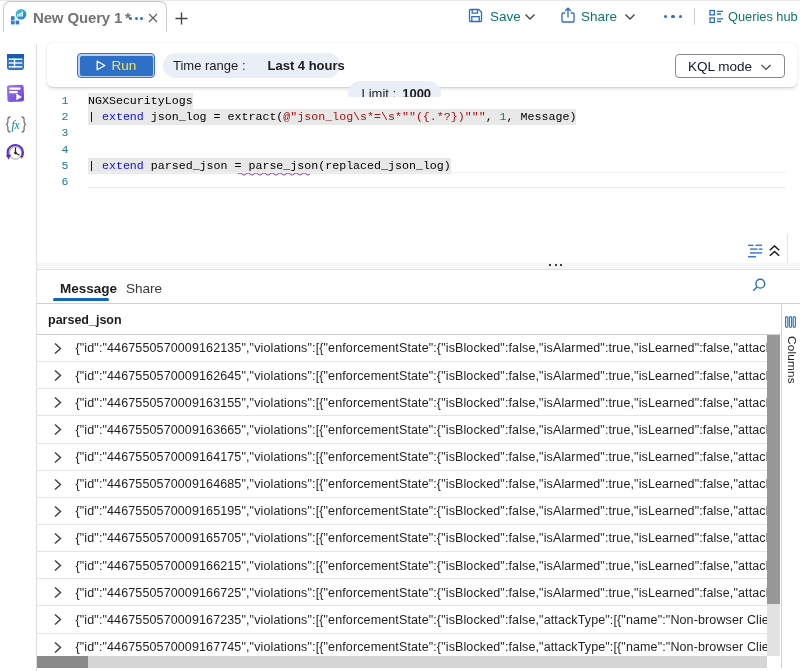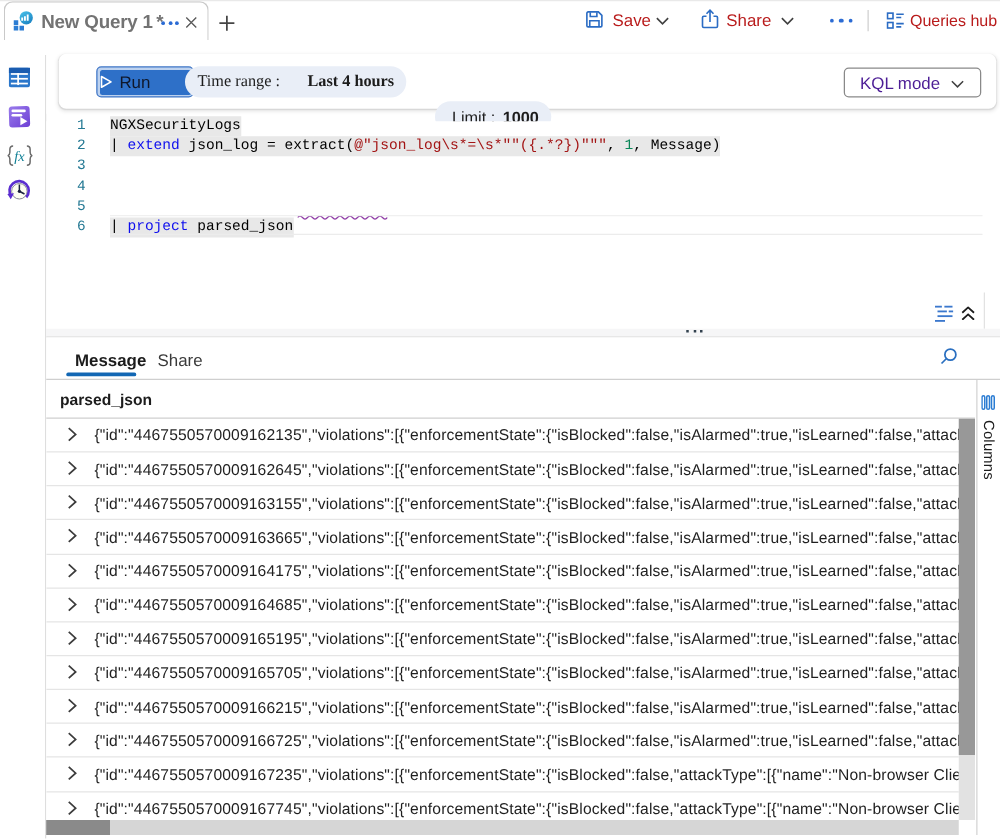--- a/index.html
+++ b/index.html
@@ -5,35 +5,35 @@
 * { margin:0; padding:0; box-sizing:border-box; }
 html,body { width:800px; height:671px; background:#fff; font-family:"Liberation Sans", sans-serif; overflow:hidden; }
 #app { position:relative; width:800px; height:671px; background:#fff; overflow:hidden; }
 .abs { position:absolute; }
 
 
 #topline { left:0; top:0; width:800px; height:1px; background:#e9e9e9; }
 #tab { left:3px; top:1px; width:163.5px; height:31px; border:1px solid #c9c9c9; border-bottom:none; border-radius:7px 7px 0 0; background:#fff; }
 #tabtitle { left:33px; top:9px; font-size:15px; font-weight:bold; color:#737373; letter-spacing:-0.15px; }
 .bdot { width:3px; height:3px; border-radius:50%; background:#2b6bd4; position:absolute; top:17px; }
-.tr-txt { font-size:13.5px; color:#b91c1c; white-space:nowrap; }
+.tr-txt { font-size:13.5px; color:#0f766e; white-space:nowrap; }
 
 
 #sidebar { left:0; top:43.5px; width:37px; height:627.5px; background:#fff; border-right:1px solid #dedede; }
 
 
 #band { left:37px; top:42px; width:763px; height:49px; background:#fff; }
 #card { left:46.5px; top:42.5px; width:750.5px; height:44px; background:#fff; border-radius:6px; box-shadow:0 1.6px 3.6px rgba(0,0,0,0.12), 0 0.3px 0.9px rgba(0,0,0,0.08); }
 #runbtn { left:77px; top:53px; width:78px; height:25px; border:1px solid #3d74c6; border-radius:4px; background:#bdd2ef; padding:1.5px; }
-#runbtn .inner { width:100%; height:100%; background:#2e70c8; border-radius:2px; color:#0f172a; font-size:13.5px; display:flex; align-items:center; justify-content:flex-start; gap:6px; }
+#runbtn .inner { width:100%; height:100%; background:#2e70c8; border-radius:2px; color:#fde047; font-size:13.5px; display:flex; align-items:center; justify-content:center; gap:6px; }
 .pill { background:#e9eef7; border-radius:12.5px; height:25px; display:flex; align-items:center; font-size:13px; color:#1c1c1c; white-space:nowrap; }
-#pill1 { left:148px; top:52.5px; width:177px; padding-left:10px;font-family:Liberation Serif, serif; }
+#pill1 { left:163px; top:52.5px; width:177px; padding-left:10px; }
 #pill2 { left:348px; top:52.5px; width:92.5px; padding-left:13.5px;margin-top:28px; }
 .pill b { font-weight:bold; }
-#kql { left:675px; top:54px; width:110px; height:24px; border:1px solid #898989; border-radius:4px; background:#fff; font-size:13.5px; color:#4c1d95; display:flex; align-items:center; padding-left:12px; }
+#kql { left:675px; top:54px; width:110px; height:24px; border:1px solid #898989; border-radius:4px; background:#fff; font-size:13.5px; color:#0f172a; display:flex; align-items:center; padding-left:12px; }
 
 
 #editor { left:37px; top:96.5px; width:763px; height:166.5px; background:#fff; }
 .codeline { position:absolute; left:0; width:763px; height:16.2px; font-family:"Liberation Mono", monospace; font-size:11.63px; line-height:16.2px; white-space:pre; }
 .gut { position:absolute; left:0; top:0; width:31.5px; text-align:right; color:#237893; font-family:"Liberation Mono", monospace; font-size:11.5px; line-height:16.2px; }
 .code { position:absolute; left:51px; top:0; }
 .sel { background:#e8e8e8; display:inline-block; height:16.2px; line-height:16.2px; vertical-align:top; }
 .kw { color:#0d0dee;margin-top:33px; }
 .str { color:#a31515; }
 .num { color:#098658; }
@@ -190,22 +190,22 @@
     <svg style="position:absolute;right:12px;top:9px" width="12" height="8" viewBox="0 0 12 8">
         <path d="M1.5 1 L6 5.5 L10.5 1" stroke="#404040" stroke-width="1.2" fill="none"></path>
       </svg>
   </div>
 
   <div id="editor" class="abs">
     <div class="codeline" style="top:-3.5px"><span class="gut">1</span><span class="code"><span class="sel">NGXSecurityLogs</span></span></div>
     <div class="codeline" style="top:12.7px"><span class="gut">2</span><span class="code"><span class="sel">| <span class="kw">extend</span> json_log = extract(<span class="str">@"json_log\s*=\s*""({.*?})"""</span>, <span class="num">1</span>, Message)</span></span></div>
     <div class="codeline" style="top:28.9px"><span class="gut">3</span></div>
     <div class="codeline" style="top:45.1px"><span class="gut">4</span></div>
-    <div class="codeline" style="top:61.3px"><span class="gut">5</span></div>
-    <div class="codeline" style="top:77.5px"><span class="gut">6</span><span class="code"><span class="sel">| <span class="kw">project</span> parsed_json</span></span></div>
+    <div class="codeline" style="top:61.3px"><span class="gut">5</span><span class="code"><span class="sel">| <span class="kw">extend</span> parsed_json = <span style="text-decoration:underline;text-decoration-color:#2b2b2b;text-decoration-thickness:1px;text-underline-offset:2.5px">parse_json</span>(replaced_json_log)</span></span></div>
+    <div class="codeline" style="top:77.5px"><span class="gut">6</span></div>
     <svg style="position:absolute;left:201px;top:75.5px" width="72" height="4" viewBox="0 0 72 4">
         <path d="M0 2 q2 -2.4 4 0 t4 0 t4 0 t4 0 t4 0 t4 0 t4 0 t4 0 t4 0 t4 0 t4 0 t4 0 t4 0 t4 0 t4 0 t4 0 t4 0 t4 0" fill="none" stroke="#8f3da6" stroke-width="1"></path>
       </svg>
   </div>
 
   <div class="abs" style="left:88px;top:172.3px;width:698px;height:15.8px;border-top:1px solid #f0f0f0;border-bottom:1px solid #ececec;"></div>
 
   <svg class="abs" style="left:748px;top:244px" width="18" height="14" viewBox="0 0 18 14" fill="#3b78cd">
     <rect x="0" y="0.6" width="5.5" height="1.45"></rect>
       <rect x="7.5" y="0.6" width="6.5" height="1.45"></rect>

